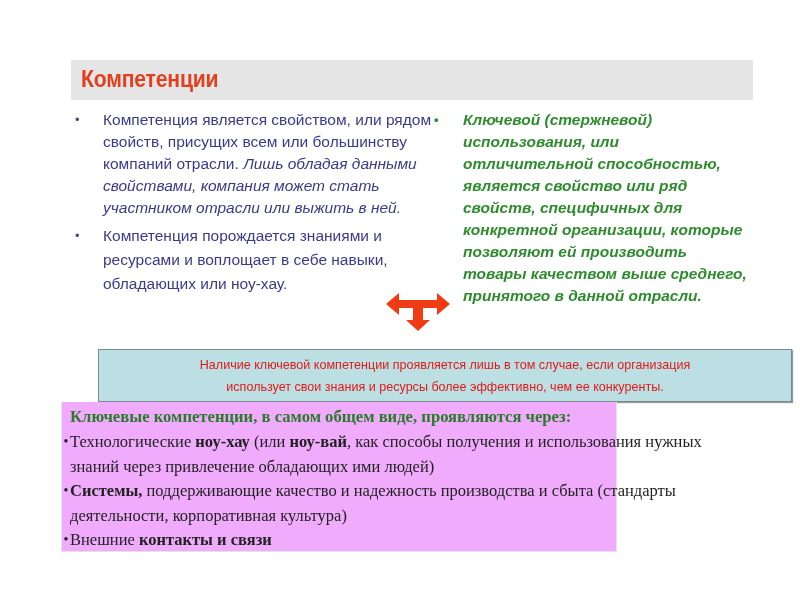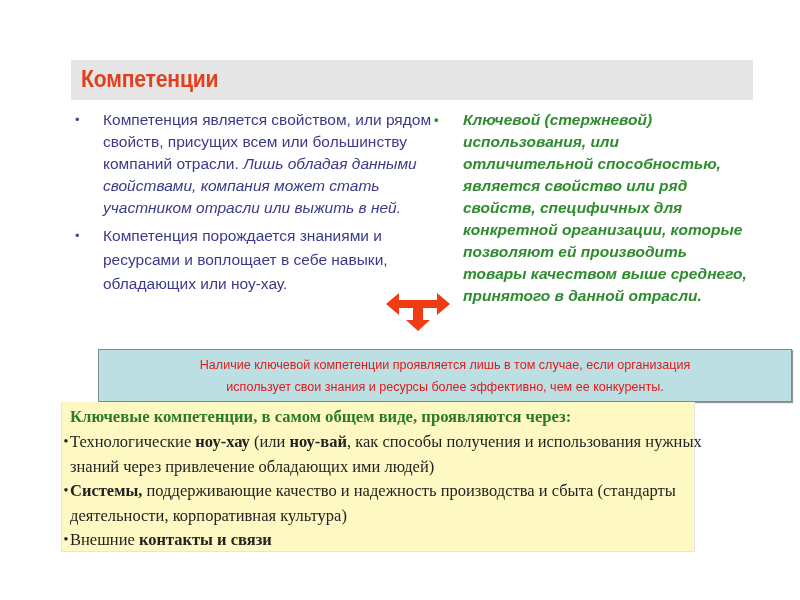--- a/index.html
+++ b/index.html
@@ -40,22 +40,22 @@
     .highlight-box {
       position: absolute; left: 61px; top: 349px; width: 694px; height: 53px;
       background: #bcdfe3; border: 1px solid #7a8a8e;
       box-shadow: 1px 1px 1px #999;
       text-align: center; color: #e01a1a;
       font-size: 13.5px; line-height: 22px; padding-top: 4px; margin-left: 37px;
     }
     .highlight-box span { display: block; transform: scaleX(0.93); }
 
     .bottom-box {
-      position: absolute; left: 61px; top: 402px; width: 634px; height: 150px;
-      border: 1px solid #e4e4e4; border-top: none; background: #fef9c3;
+      position: absolute; left: 61px; top: 402px; width: 556px; height: 150px;
+      border: 1px solid #e4e4e4; border-top: none; background: #f0abfc;
       font-family: "Liberation Serif", serif; color: #222;
     }
     .bottom-box .heading {
       position: absolute; left: 8px; top: 4px;
       font-size: 17.5px; font-weight: bold; color: #2a7a2a;
       transform: scaleX(0.95); transform-origin: left center;
     }
     .bottom-box .items { position: absolute; left: 0px; top: 28px; width: 690px; font-size: 17px; line-height: 24.5px; }
     .bottom-box .item { display: flex; }
     .bottom-box .item .dot { width: 8px; flex: none; text-align: center; font-size: 14px; }

